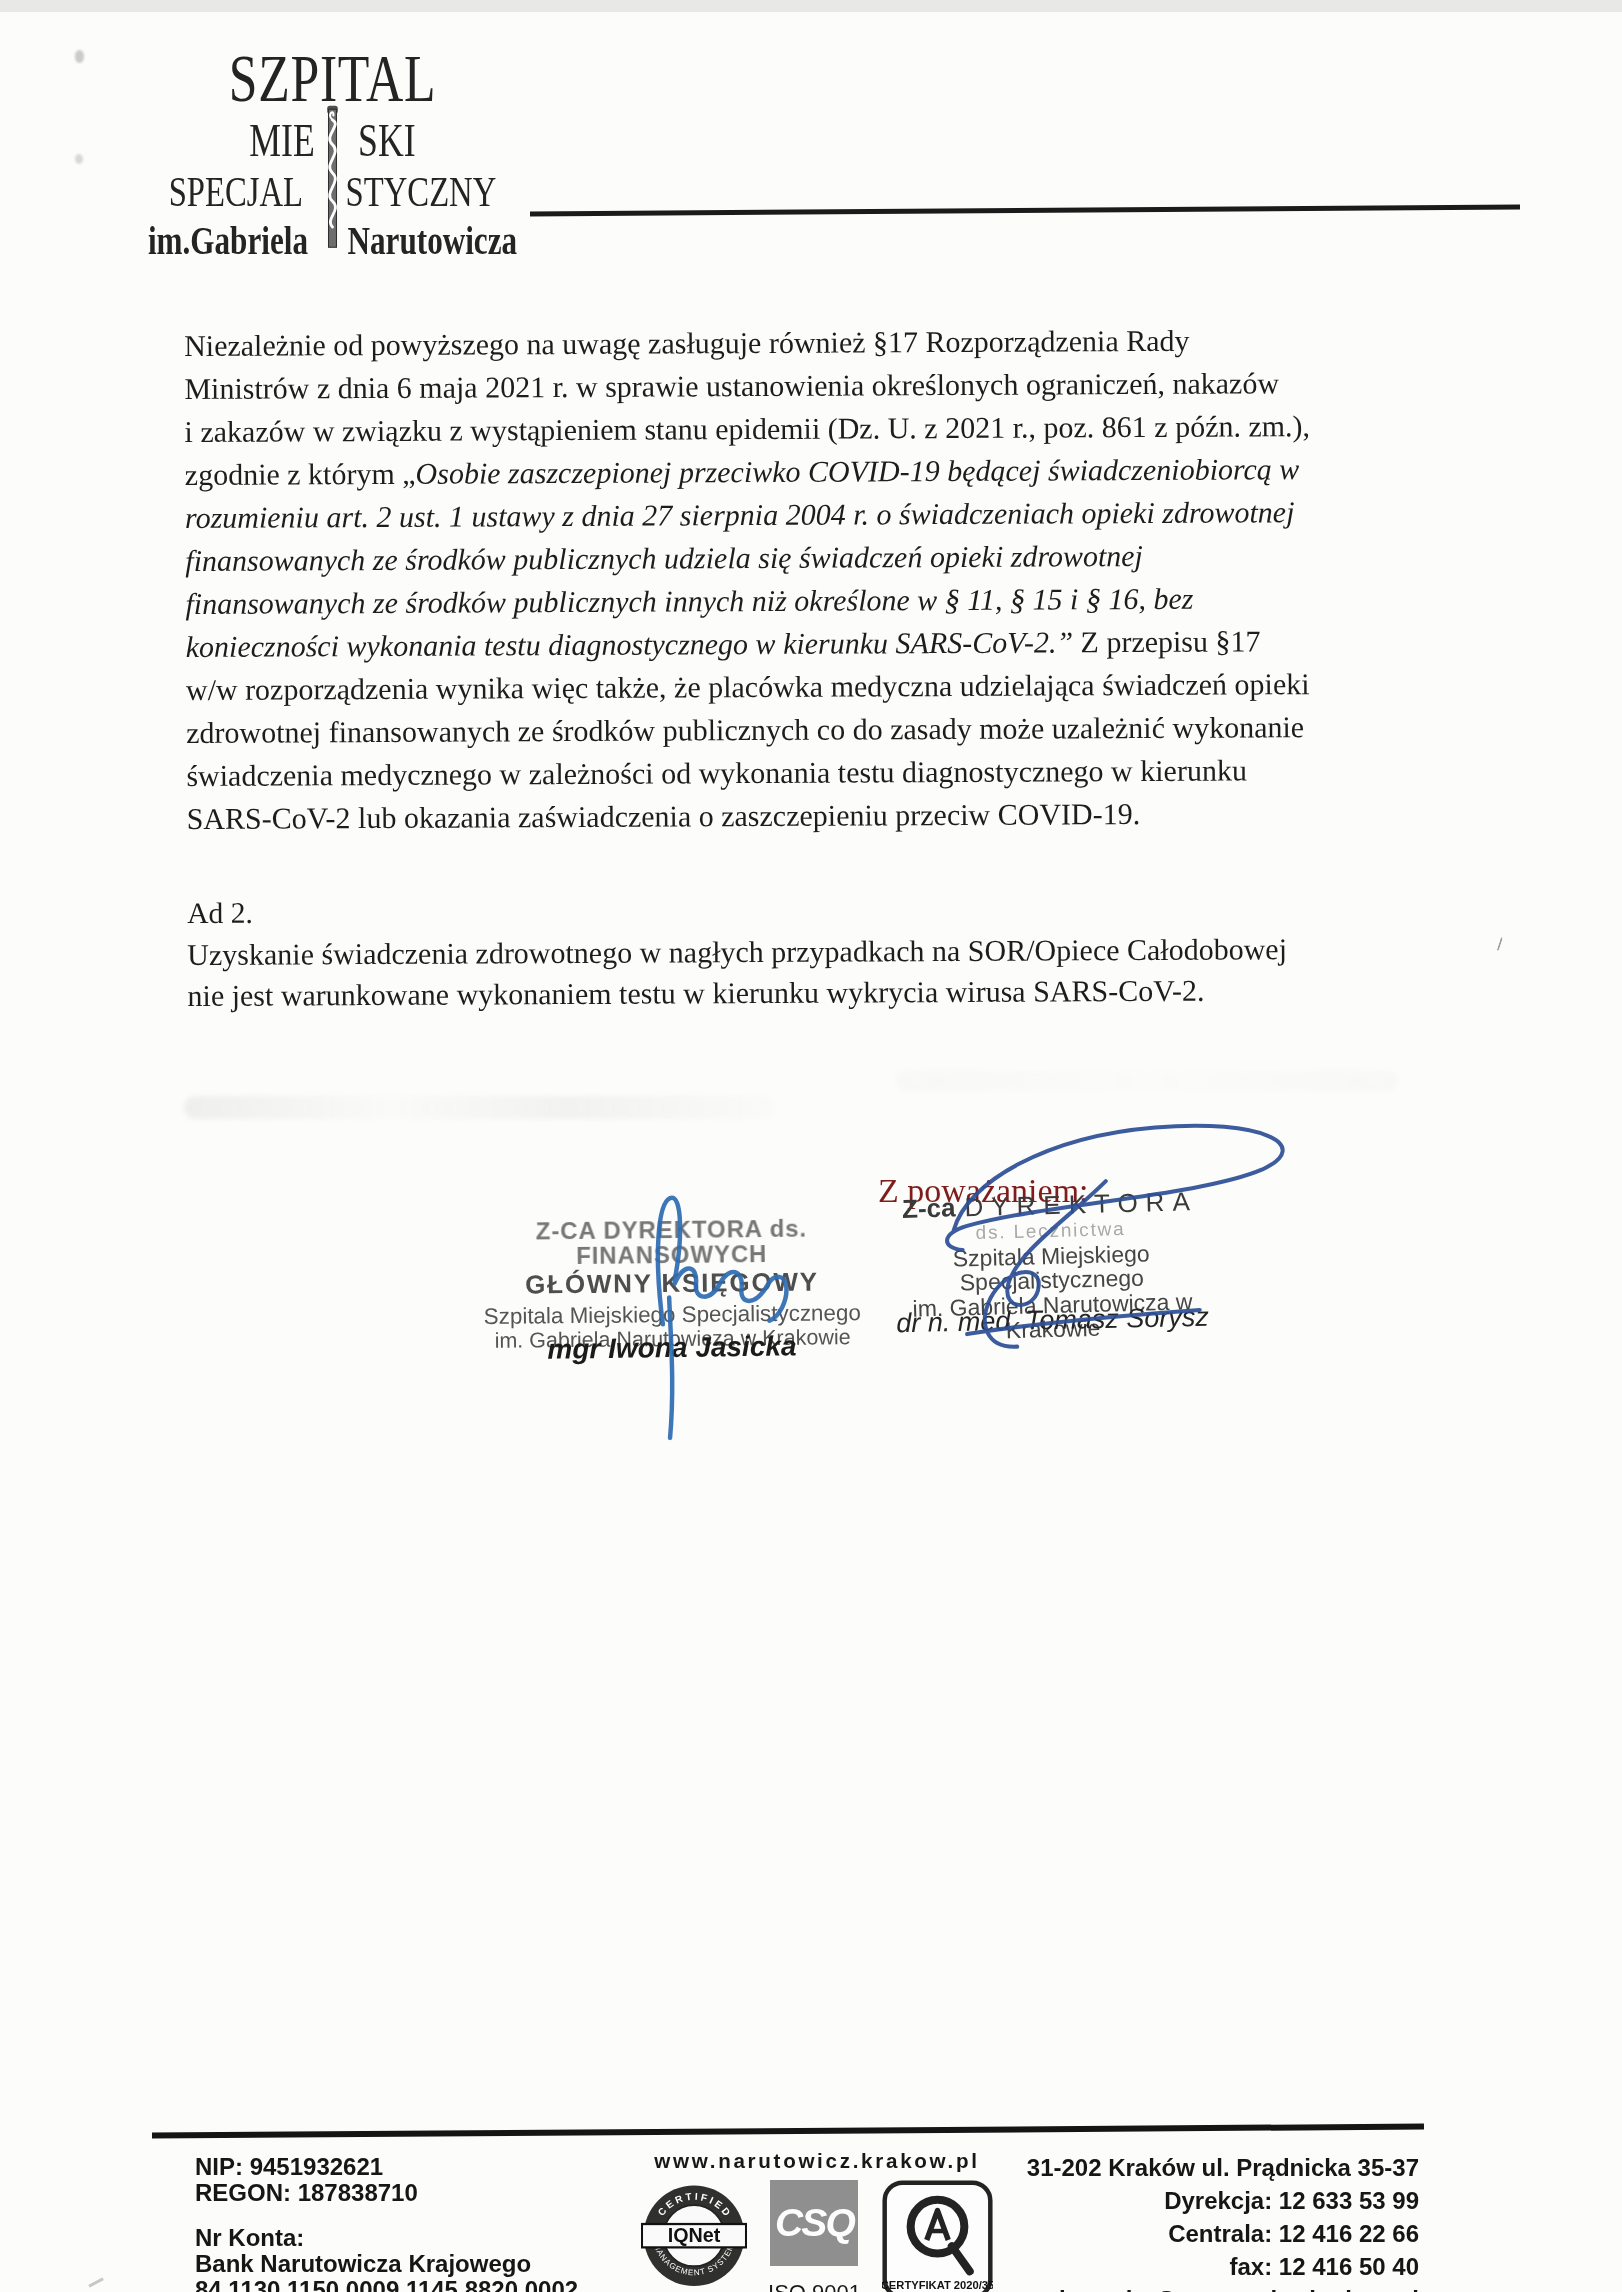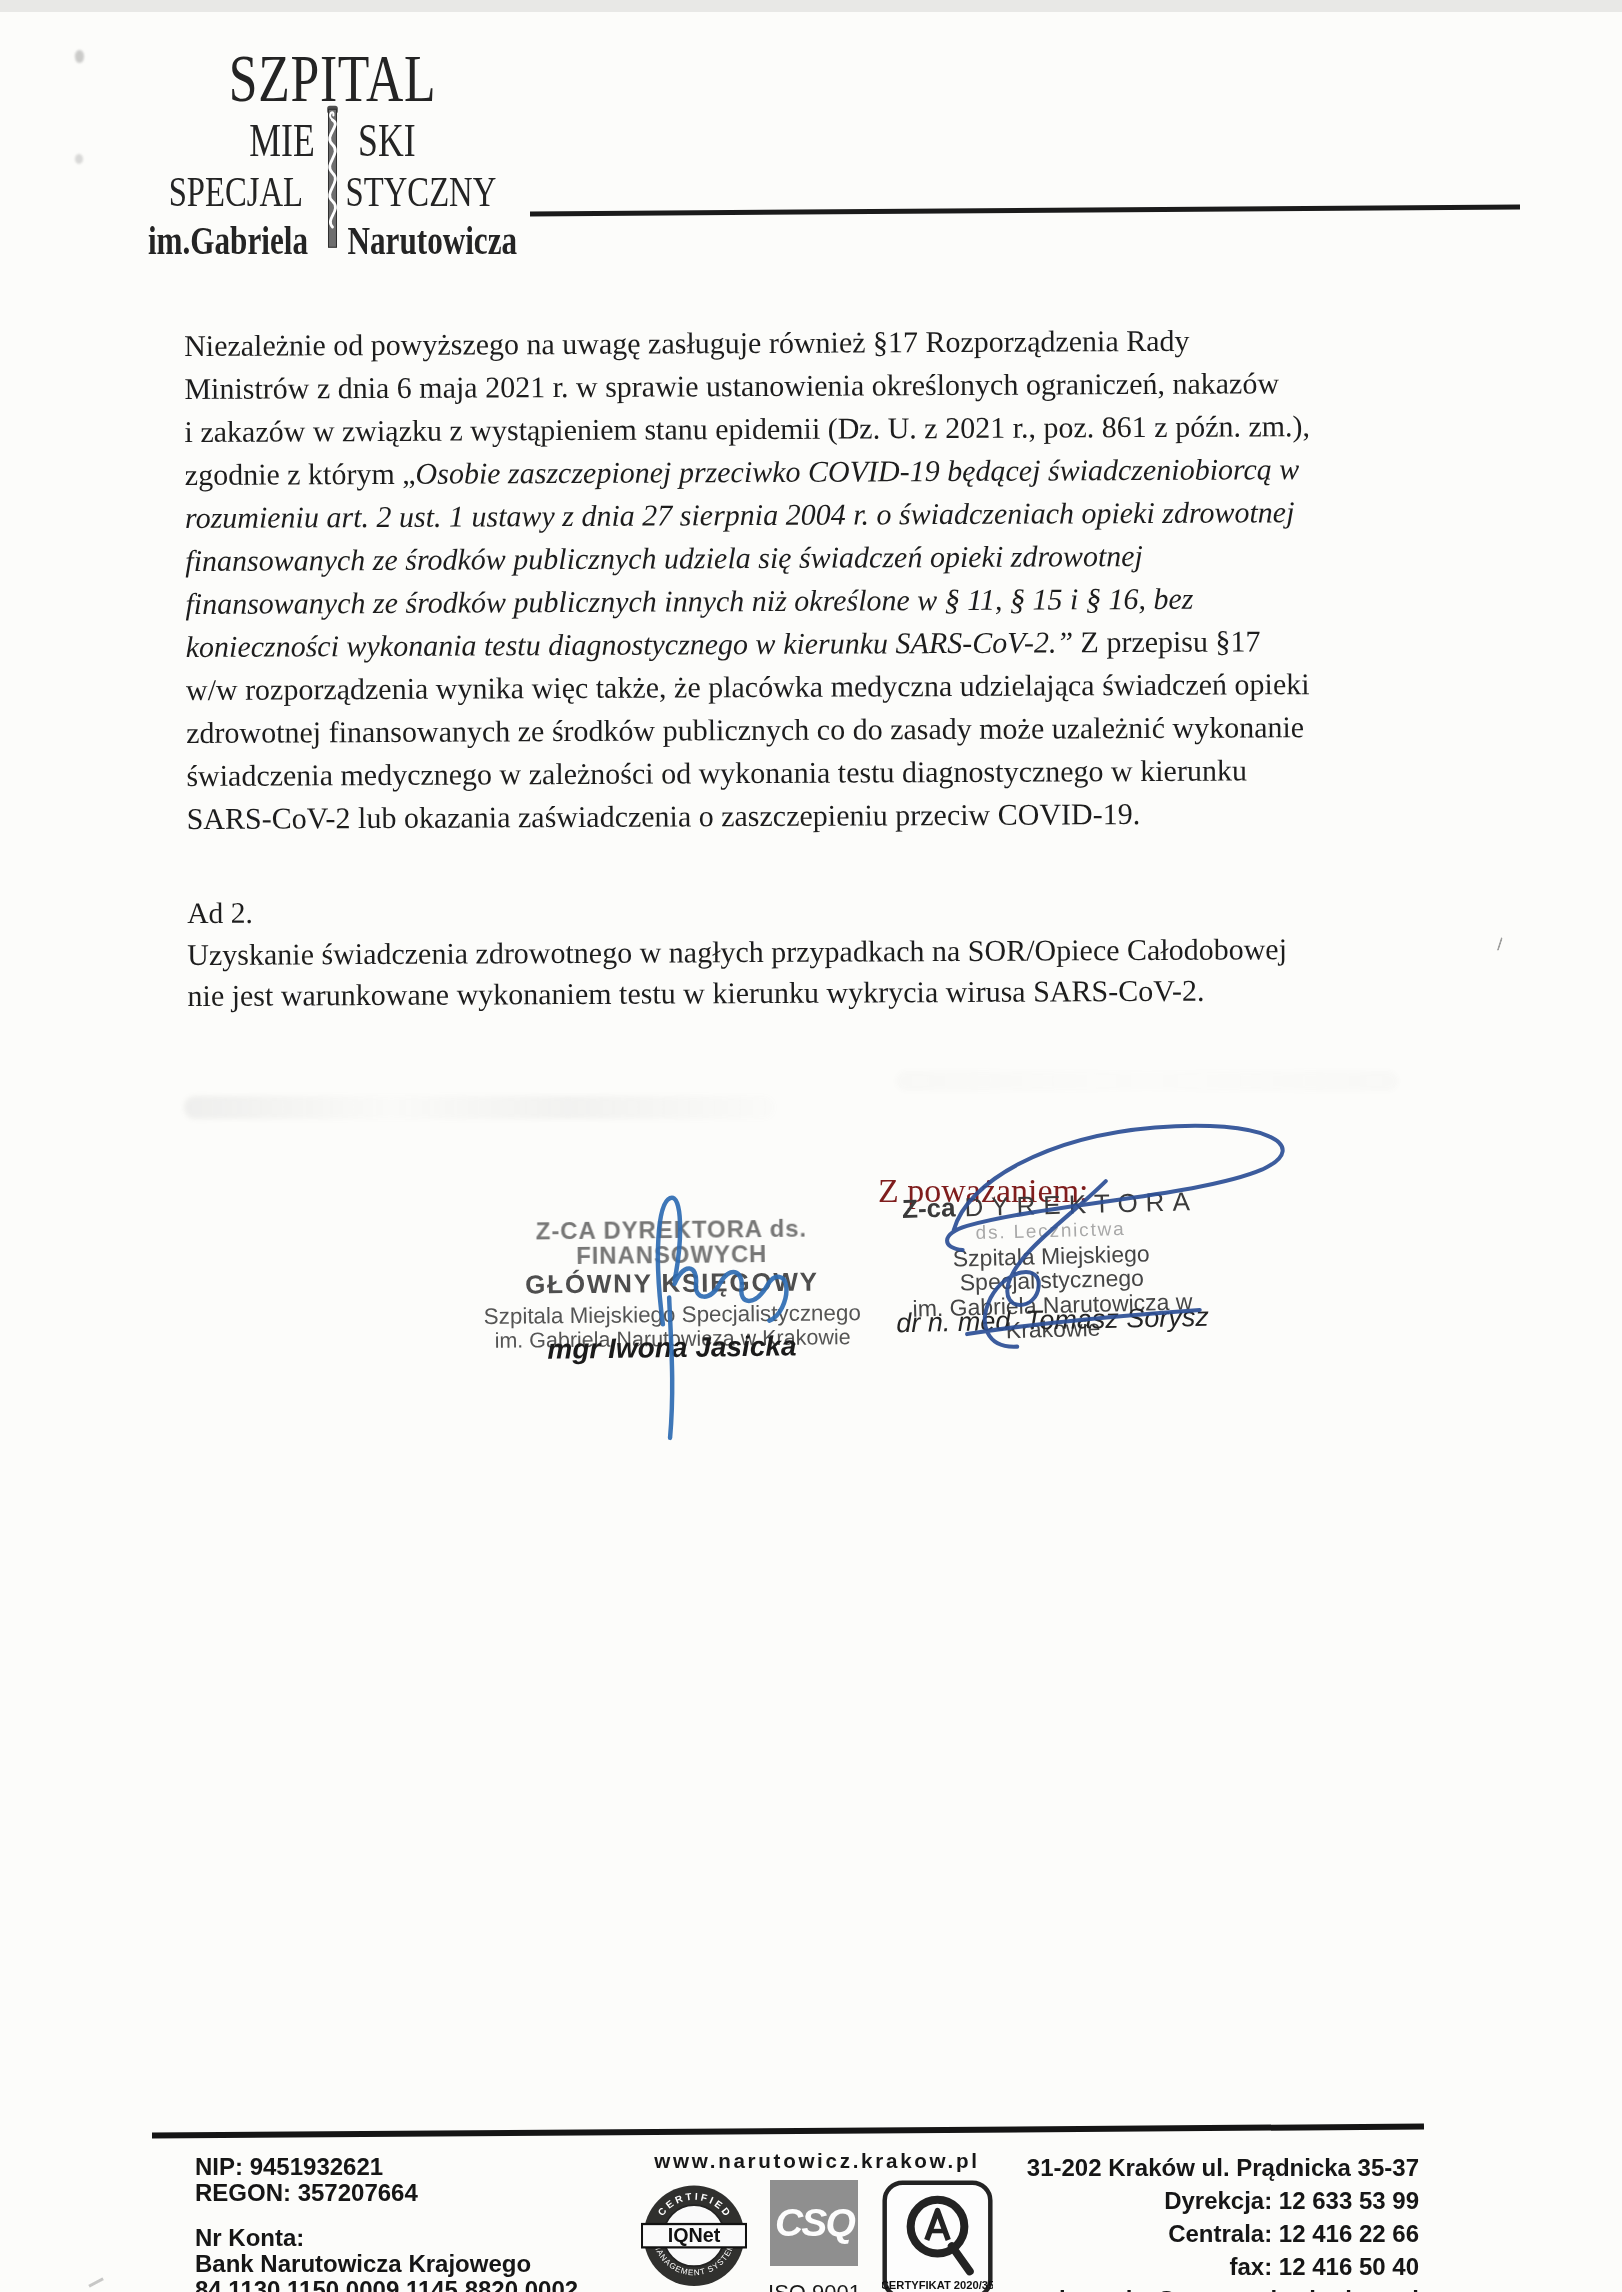--- a/index.html
+++ b/index.html
@@ -187,21 +187,21 @@
       <path d="M415,130 C430,75 520,25 640,15 C760,5 818,35 760,62 C690,92 520,100 430,125 C400,134 402,150 425,152"></path>
       <path d="M585,75 C545,115 485,155 476,190 C468,222 508,220 510,192 C512,168 474,172 456,206 C442,235 452,262 486,260"></path>
       <path d="M430,246 C510,233 620,224 690,219"></path>
     </g>
   </svg>
 
   <div class="foot-rule"></div>
 
   <div class="foot foot-left">
     <div>NIP: 9451932621</div>
-    <div>REGON: 357207664</div>
+    <div>REGON: 187838710</div>
     <div class="gap"></div>
     <div>Nr Konta:</div>
     <div>Bank Narutowicza Krajowego</div>
     <div>84 1130 1150 0009 1145 8820 0002</div>
   </div>
 
   <div class="foot-center">
     <div class="website">www.narutowicz.krakow.pl</div>
     <div class="certs">
       <svg width="106" height="115" viewBox="0 0 118 128">

